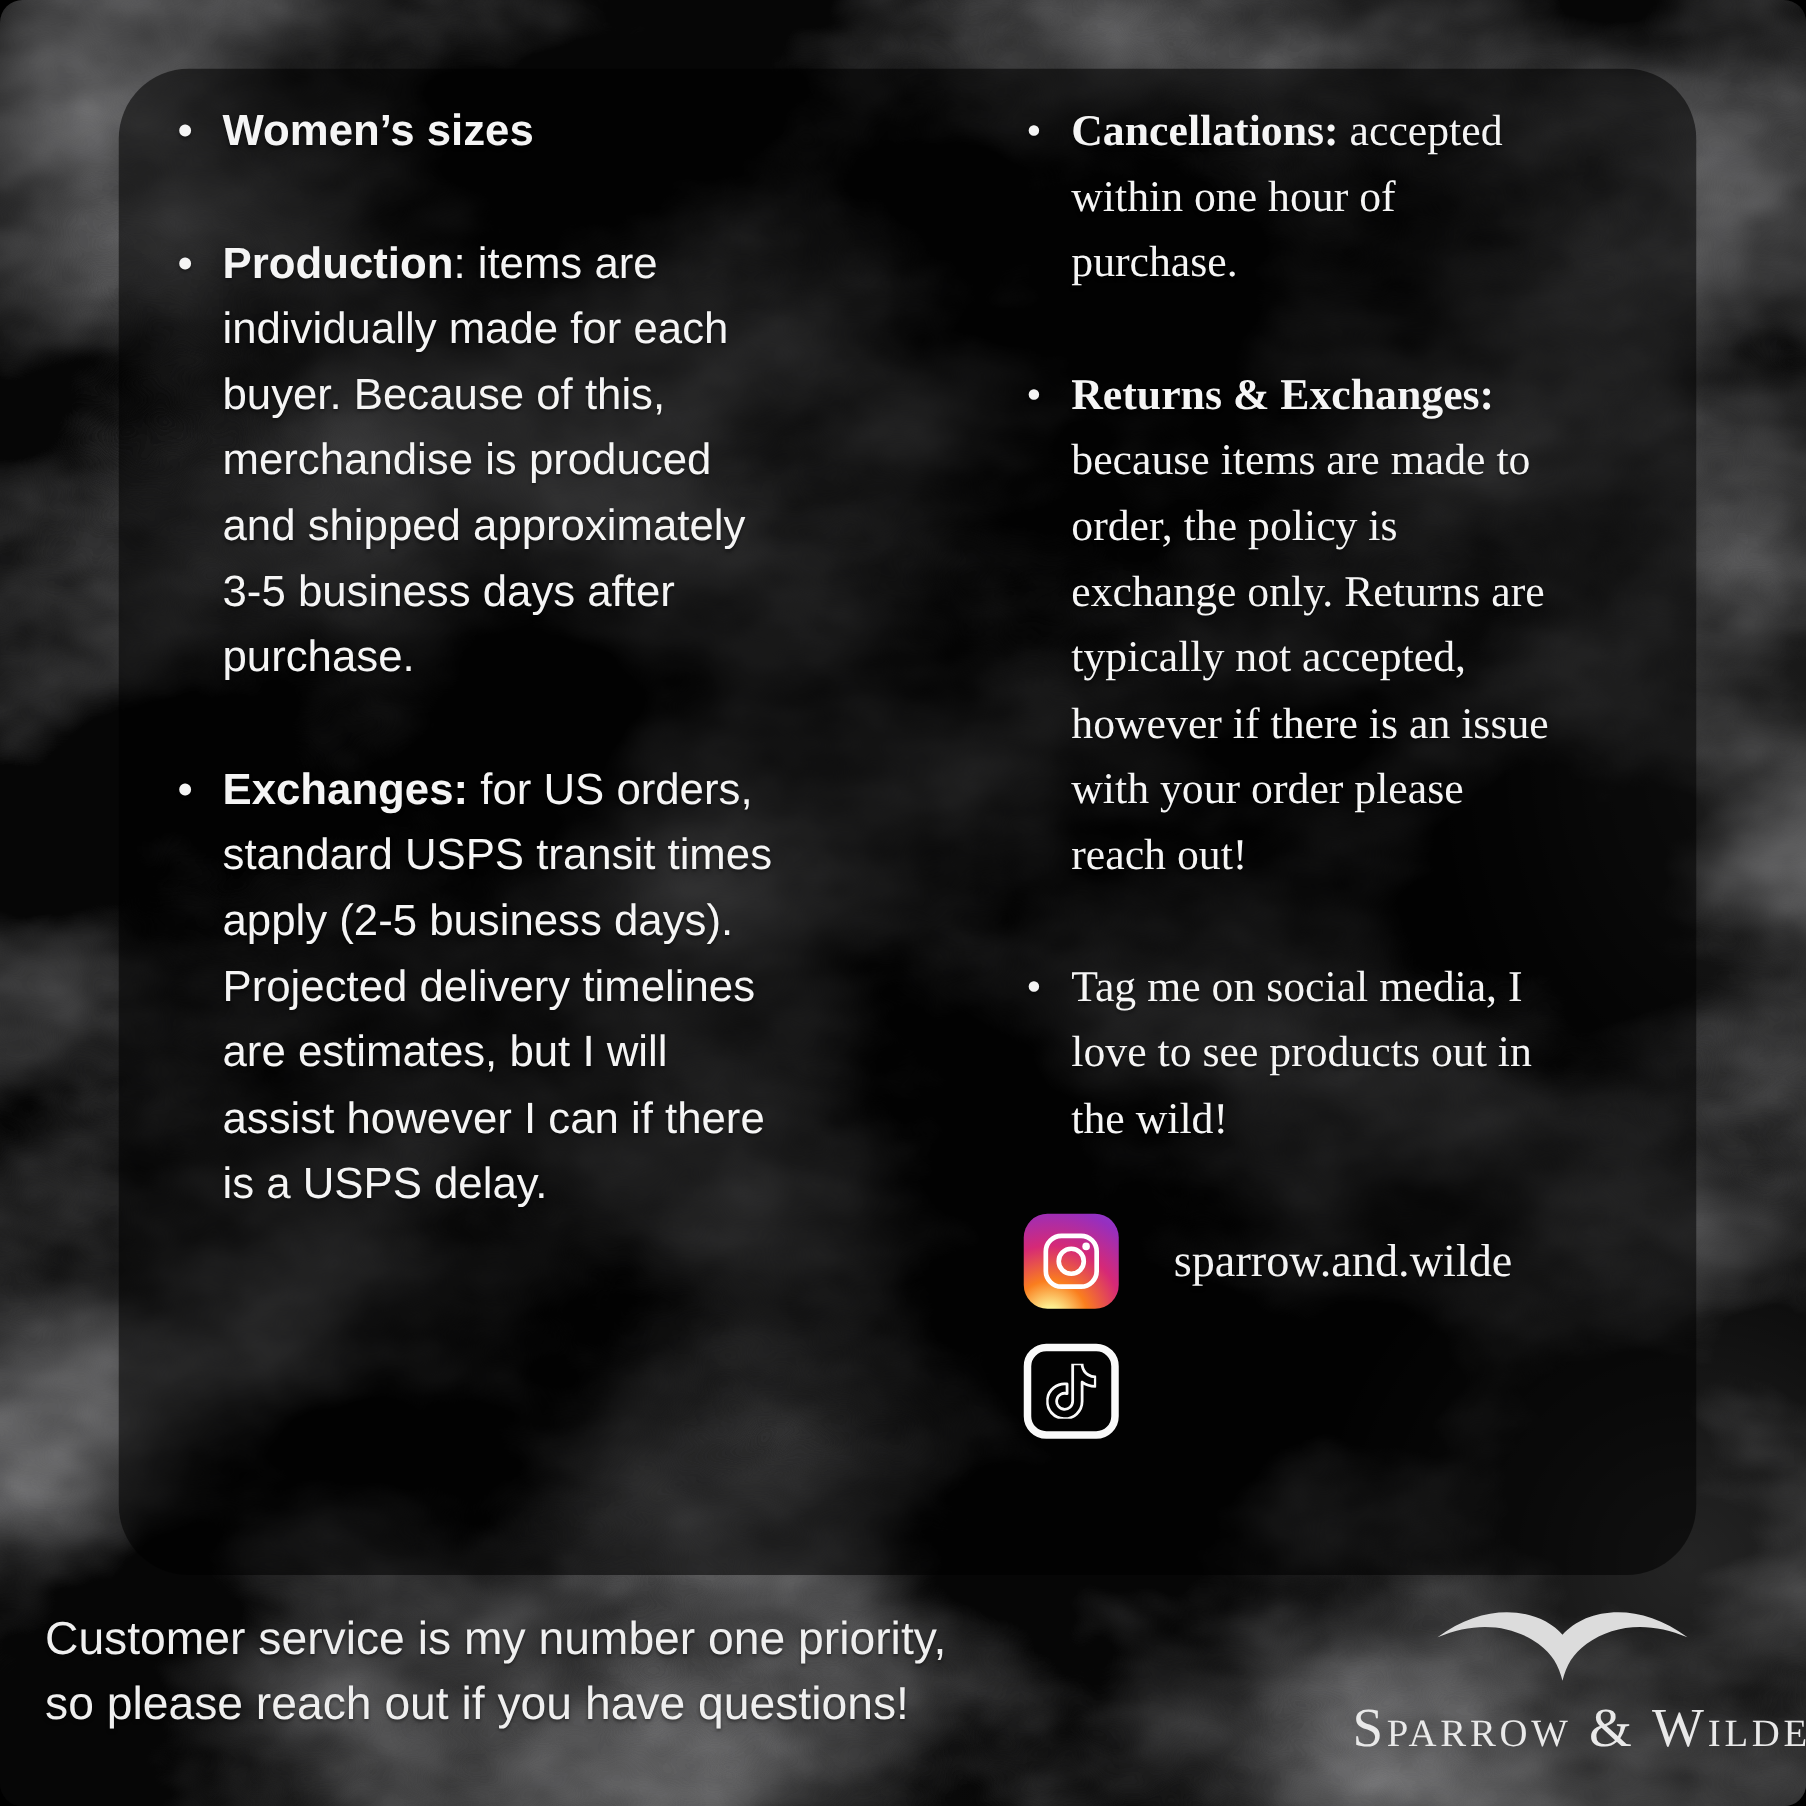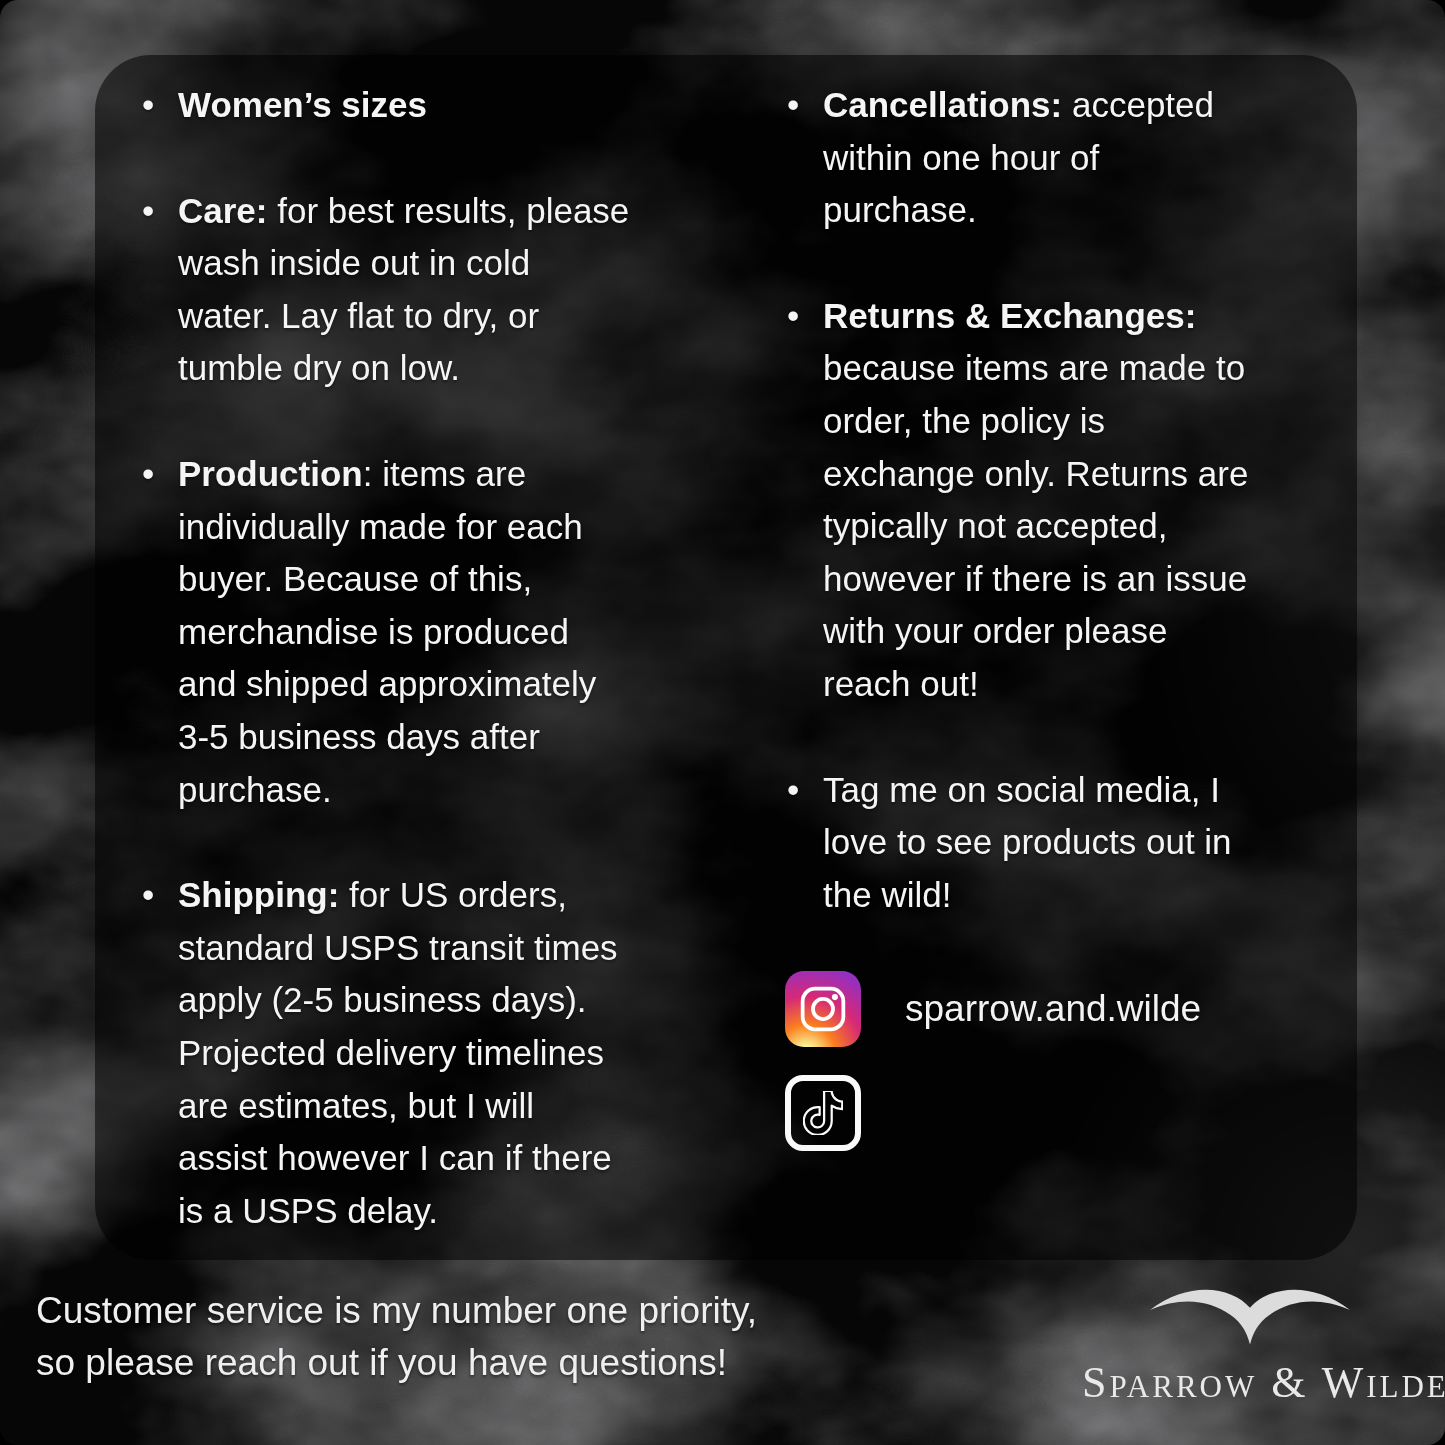--- a/index.html
+++ b/index.html
@@ -24,21 +24,21 @@
   
   .panel{
     position:absolute;left:95px;top:55px;
     width:1262px;height:1205px;
     background:rgba(0,0,0,0.55);
     border-radius:56px;
     box-sizing:border-box;
   }
   .col{position:absolute;top:24px;color:#f5f5f5;}
   .col-left{left:45px;width:615px;}
-  .col-right{left:690px;width:545px;}
+  .col-right{left:724px;width:545px;font-family:Liberation Serif, serif;}
   ul.bullets{list-style:none;margin:0;padding:0;}
   ul.bullets li{
     position:relative;
     padding-left:38px;
     margin-bottom:53px;
     font-size:35px;line-height:52.6px;
     text-shadow:0 2px 3px rgba(0,0,0,0.45);
   }
   ul.bullets li:last-child{margin-bottom:0;}
   ul.bullets li::before{
@@ -109,36 +109,30 @@
   <div class="glow glow-bottom"></div>
 
   <div class="panel">
 
     <div class="col col-left">
       <ul class="bullets">
         <li>
           <span class="lead">Women’s sizes</span><span class="rest"></span>
         </li>
         <li>
-          <span class="lead">Care:</span><span class="rest"> for best results, please
-wash inside out in cold
-water. Lay flat to dry, or
-tumble dry on low.</span>
-        </li>
-        <li>
           <span class="lead">Production</span><span class="rest">: items are
 individually made for each
 buyer. Because of this,
 merchandise is produced
 and shipped approximately
 3-5 business days after
 purchase.</span>
         </li>
         <li>
-          <span class="lead">Shipping:</span><span class="rest"> for US orders,
+          <span class="lead">Exchanges:</span><span class="rest"> for US orders,
 standard USPS transit times
 apply (2-5 business days).
 Projected delivery timelines
 are estimates, but I will
 assist however I can if there
 is a USPS delay.</span>
         </li>
       </ul>
     </div>
 

